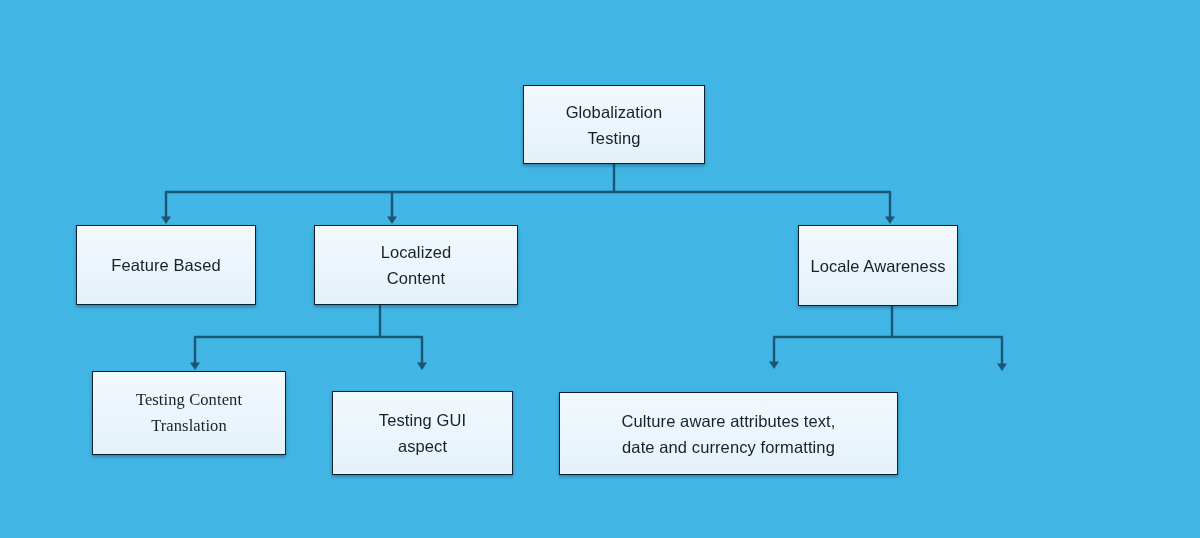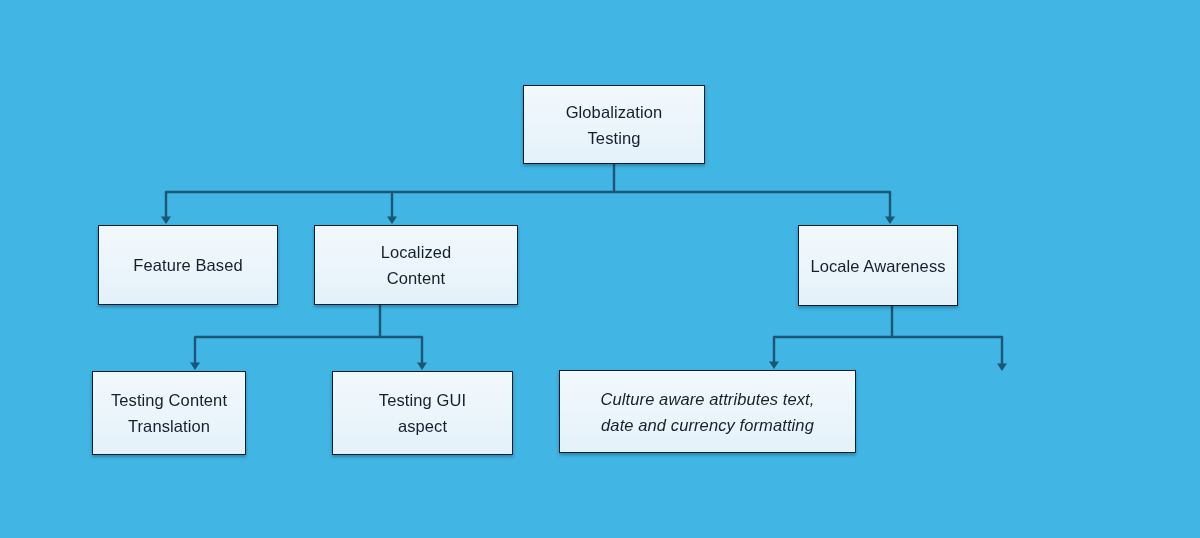--- a/index.html
+++ b/index.html
@@ -34,26 +34,26 @@
     color: #16202e;
     font-size: 16.5px;
     font-weight: 500;
     line-height: 26px;
     white-space: pre-line;
     letter-spacing: 0.1px;
     padding: 4px 8px;
   }
   
   .n-root      { left: 523px; top:  85px; width: 182px; height: 79px; }
-  .n-feature   { left:  76px; top: 225px; width: 180px; height: 80px; margin-left: 22px; }
+  .n-feature   { left:  76px; top: 225px; width: 180px; height: 80px; }
   .n-localized { left: 314px; top: 225px; width: 204px; height: 80px; }
   .n-locale    { left: 798px; top: 225px; width: 160px; height: 81px; }
-  .n-tct       { left:  92px; top: 371px; width: 154px; height: 84px; }
-  .n-tgui      { left: 332px; top: 371px; width: 181px; height: 84px; }
-  .n-culture   { left: 559px; top: 370px; width: 297px; height: 83px; font-style: italic; }
+  .n-tct       { left:  92px; top: 371px; width: 194px; height: 84px; font-family: Liberation Serif, serif; }
+  .n-tgui      { left: 332px; top: 391px; width: 181px; height: 84px; }
+  .n-culture   { left: 559px; top: 392px; width: 339px; height: 83px; }
   .n-encoding  { left: 917px; top: 372px; width: 200px; height: 80px; }
 </style>
 </head>
 <body>
 
 <div class="stage">
 
   <svg class="edges-svg" viewBox="0 0 1200 538" xmlns="http://www.w3.org/2000/svg">
     <g stroke="#1b5674" stroke-width="2.4" fill="none" stroke-linejoin="round" stroke-linecap="butt">
 

